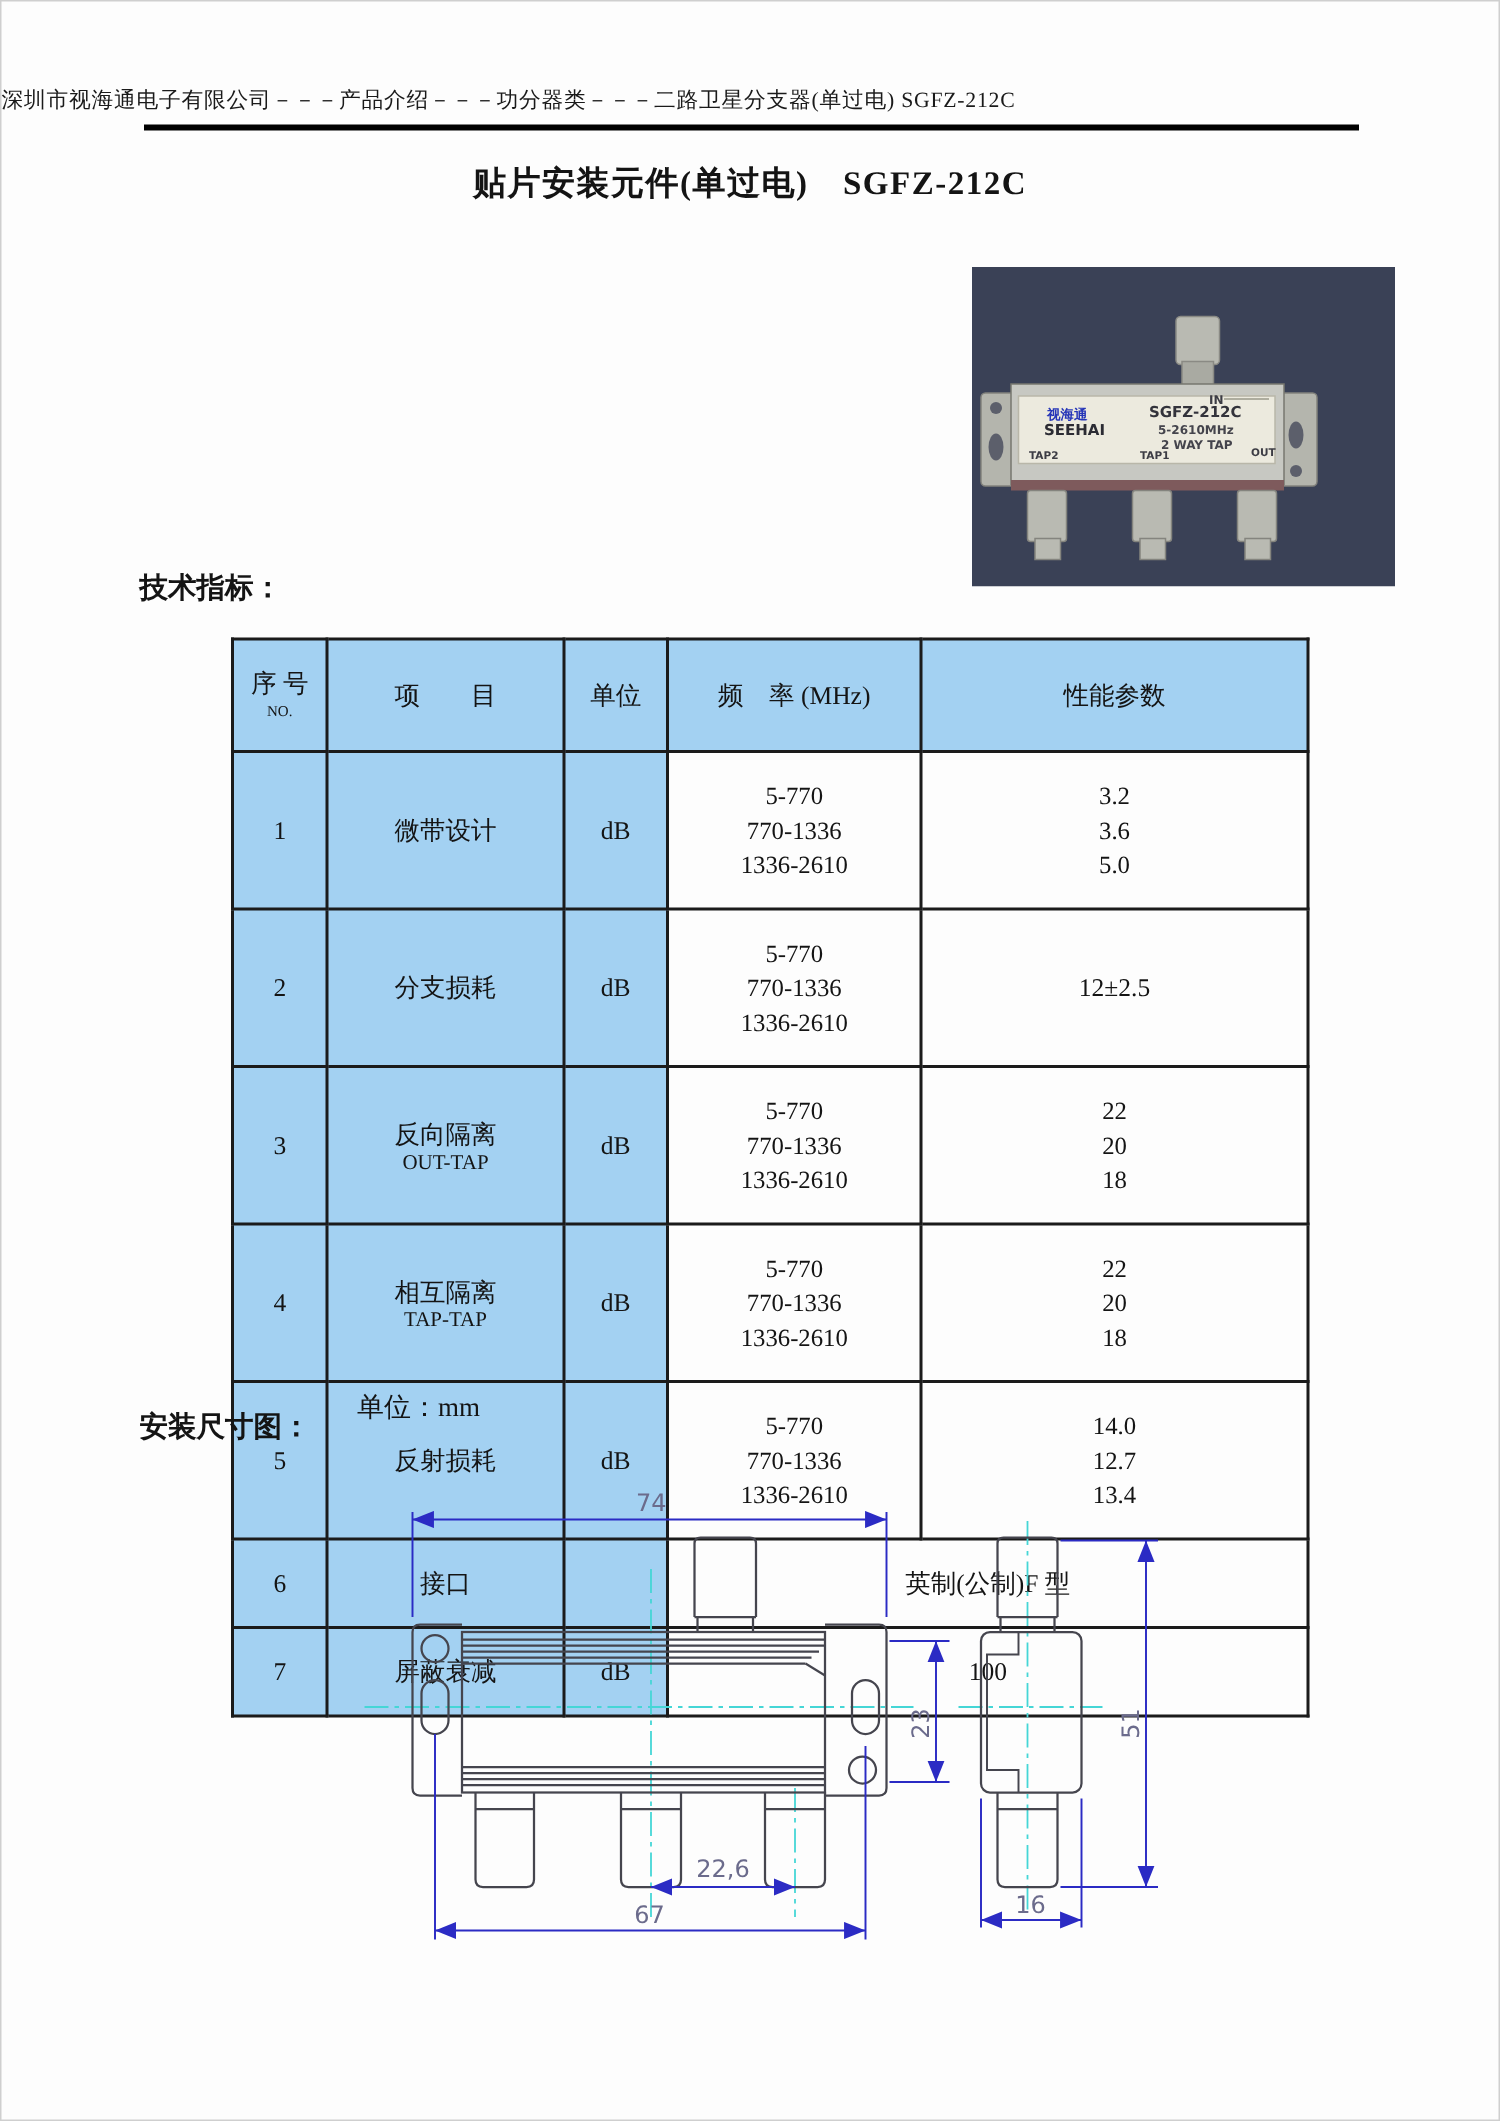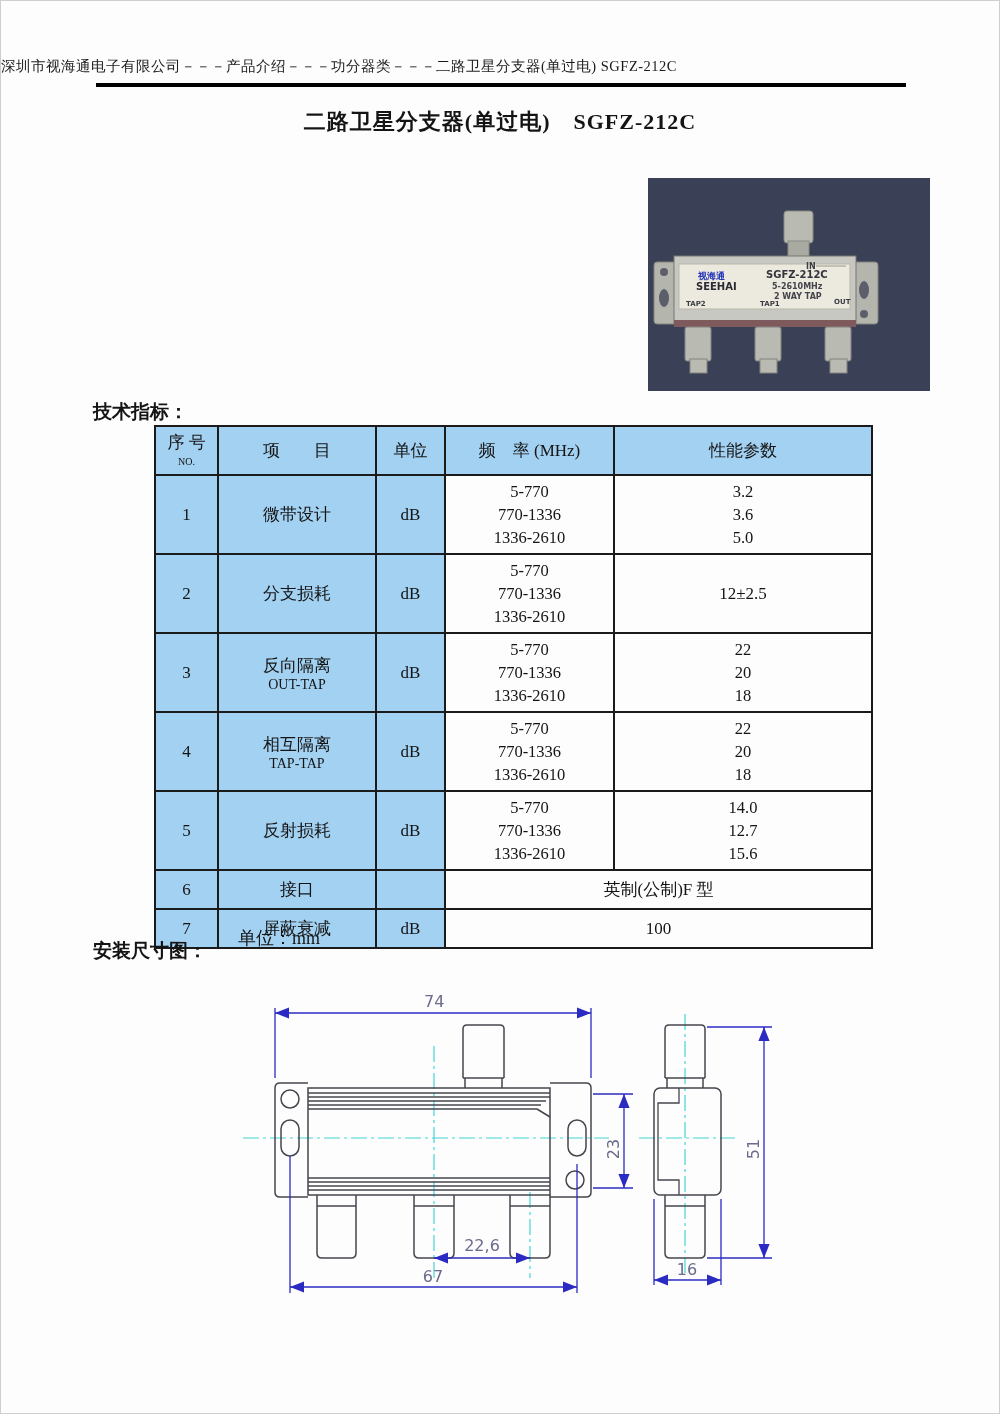--- a/index.html
+++ b/index.html
@@ -20,42 +20,42 @@
   .intro p{ margin:0; }
   .lead{ font-weight:bold; font-size:21px; margin-right:10px; }
   .sec-head{ position:absolute; left:92px; font-size:19px; font-weight:bold; }
   .unit-note{ position:absolute; left:237px; top:925px; font-size:18px; }
   
   .photo{ position:absolute; left:647px; top:177px; width:282px; height:213px; }
   
   .spec-table{ position:absolute; left:153px; top:424px; border-collapse:collapse;
     table-layout:fixed; width:717px; font-size:17px;
     font-family:"Liberation Serif","DejaVu Serif",serif; }
-  .spec-table td{ border:2px solid #1b1b1b; text-align:center; vertical-align:middle; padding:4px 2px; }
+  .spec-table td{ border:2px solid #1b1b1b; text-align:center; vertical-align:middle; padding:17px 2px; }
   .blue{ background:#a3d1f2; }
   .hrow td{ height:48px; font-size:17px; }
   .drow td{ height:69px; }
   .srow td{ height:39px; }
   .cell-sub{ display:block; font-size:14px; line-height:15px; }
   .hd-sub{ display:block; font-size:10px; line-height:16px; }
   .ml div{ line-height:23px; font-size:16.5px; }
   
   .drawing{ position:absolute; left:240px; top:985px; }
   .dimtxt{ font-family:"DejaVu Sans","Liberation Sans",sans-serif; font-size:16px; fill:#6b6b8c; }
   .photo text{ font-family:"DejaVu Sans","Liberation Sans",sans-serif; }
 </style>
 </head>
 <body>
 
 <div id="page">
 
   <div class="hdr-line">深圳市视海通电子有限公司－－－产品介绍－－－功分器类－－－二路卫星分支器(单过电) SGFZ-212C</div>
   <div class="hdr-rule"></div>
 
-  <div class="doc-title">二路卫星分支器(单过电)　SGFZ-212C</div>
+  <div class="doc-title">贴片安装元件(单过电)　SGFZ-212C</div>
 
 
   <svg class="photo" viewBox="0 0 282 213">
     <rect x="0" y="0" width="282" height="213" fill="#3a4156"></rect>
 
     <rect x="136" y="33" width="29" height="32" rx="3" fill="#b9bab2" stroke="#8a8a84"></rect>
     <rect x="140" y="63" width="21" height="16" fill="#a9aaa2" stroke="#8a8a84"></rect>
 
     <rect x="6" y="84" width="24" height="62" rx="3" fill="#b4b5ad" stroke="#83837d"></rect>
     <circle cx="16" cy="94" r="4" fill="#5c5f6b"></circle>
@@ -82,21 +82,21 @@
     <g fill="#b9bab2" stroke="#84847e">
       <rect x="37" y="149" width="26" height="34" rx="2"></rect>
       <rect x="42" y="181" width="17" height="14"></rect>
       <rect x="107" y="149" width="26" height="34" rx="2"></rect>
       <rect x="112" y="181" width="17" height="14"></rect>
       <rect x="177" y="149" width="26" height="34" rx="2"></rect>
       <rect x="182" y="181" width="17" height="14"></rect>
     </g>
   </svg>
 
-  <div class="sec-head" style="top:398px;">技术指标：</div>
+  <div class="sec-head" style="top:378px;">技术指标：</div>
 
   <table class="spec-table">
     <colgroup>
         <col style="width:63px">
         <col style="width:158px">
         <col style="width:69px">
         <col style="width:169px">
         <col style="width:258px">
       </colgroup>
     <tbody>
@@ -168,21 +168,21 @@
       <td class="blue">反射损耗</td>
       <td class="blue">dB</td>
       <td class="ml">
             <div>5-770</div>
             <div>770-1336</div>
             <div>1336-2610</div>
           </td>
       <td class="ml">
             <div>14.0</div>
             <div>12.7</div>
-            <div>15.6</div>
+            <div>13.4</div>
           </td>
     </tr>
     <tr class="srow">
       <td class="blue">6</td>
       <td class="blue">接口</td>
       <td class="blue"></td>
       <td colspan="2">英制(公制)F 型</td>
     </tr>
     <tr class="srow">
       <td class="blue">7</td>

